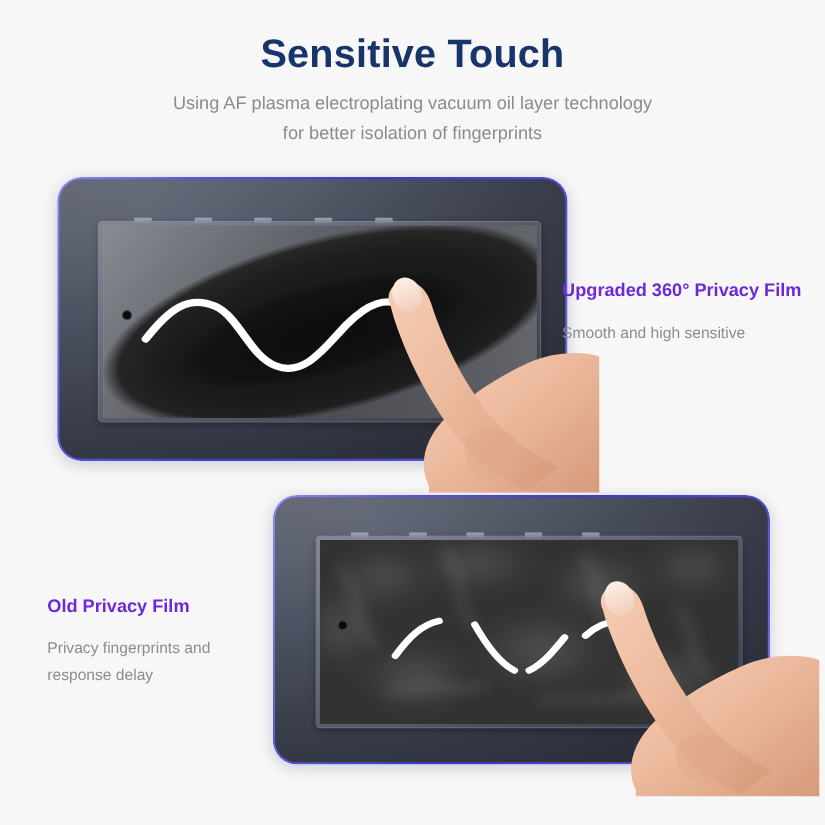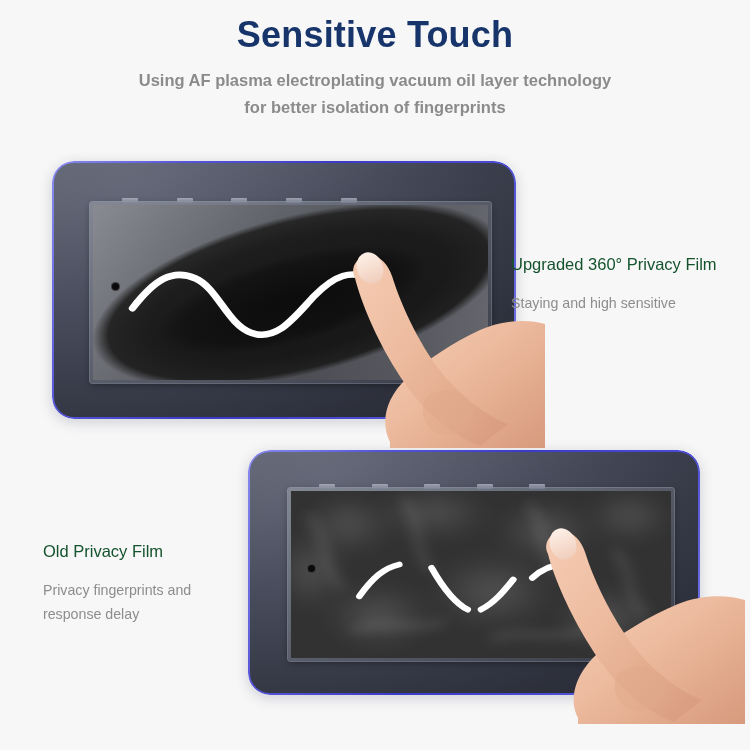--- a/index.html
+++ b/index.html
@@ -22,33 +22,33 @@
   
   #header {
     position: absolute;
     left: 0;
     top: 0;
     width: 750px;
     text-align: center;
   }
   #page-title {
     margin: 0;
-    padding-top: 16px;
+    padding-top: 30px;
     font-size: 36px;
     font-weight: bold;
     letter-spacing: 0.2px;
     color: #17356b;
     line-height: 1.05;
   }
   .subtitle-line {
     display: block;
     font-size: 16.5px;
     color: #8b8b8b;
     line-height: 1.62;
-    font-weight: bold;
+    font-weight: normal;
   }
   #subtitle {
     margin-top: 13px;
   }
 
   
   .device {
     position: absolute;
     border-radius: 22px;
     overflow: hidden;
@@ -154,22 +154,22 @@
 
   
   .hand { position: absolute; z-index: 8; pointer-events: none; }
   #hand-top { left: 330px; top: 246px; width: 215px; height: 202px; }
   #hand-bottom { left: 530px; top: 524px; width: 215px; height: 200px; }
 
   
   .callout { position: absolute; }
   .callout-title {
     font-size: 16.5px;
-    font-weight: normal;
-    color: #14532d;
+    font-weight: bold;
+    color: #6d28d9;
     line-height: 1.25;
     white-space: nowrap;
   }
   .callout-sub {
     margin-top: 16px;
     font-size: 14.2px;
     color: #8d8d8d;
     line-height: 1.75;
   }
   #callout-new { left: 511px; top: 254px; width: 230px; }
@@ -238,21 +238,21 @@
              L 150 200 C 118 188, 88 160, 66 124 C 46 92, 31 56, 25 32 Z" fill="url(#skinT)"></path>
 
     <ellipse cx="40" cy="22" rx="13" ry="16" transform="rotate(-22 40 22)" fill="url(#nailT)"></ellipse>
 
     <path d="M 96 152 C 106 144, 120 142, 132 148 C 142 153, 146 164, 142 174
              C 134 190, 114 194, 102 184 C 92 176, 90 160, 96 152 Z" fill="#e0a98c" opacity="0.55"></path>
   </svg>
 
   <div class="callout" id="callout-new">
     <div class="callout-title">Upgraded 360° Privacy Film</div>
-    <div class="callout-sub">Staying and high sensitive</div>
+    <div class="callout-sub">Smooth and high sensitive</div>
   </div>
 
   <div class="device" id="device-bottom">
     <div class="device-glow">
       <div class="device-body">
 
         <div class="film" id="film-bottom">
           <div class="film-tabs">
             <div class="film-tab" style="left:0%"></div>
             <div class="film-tab" style="left:22%"></div>

